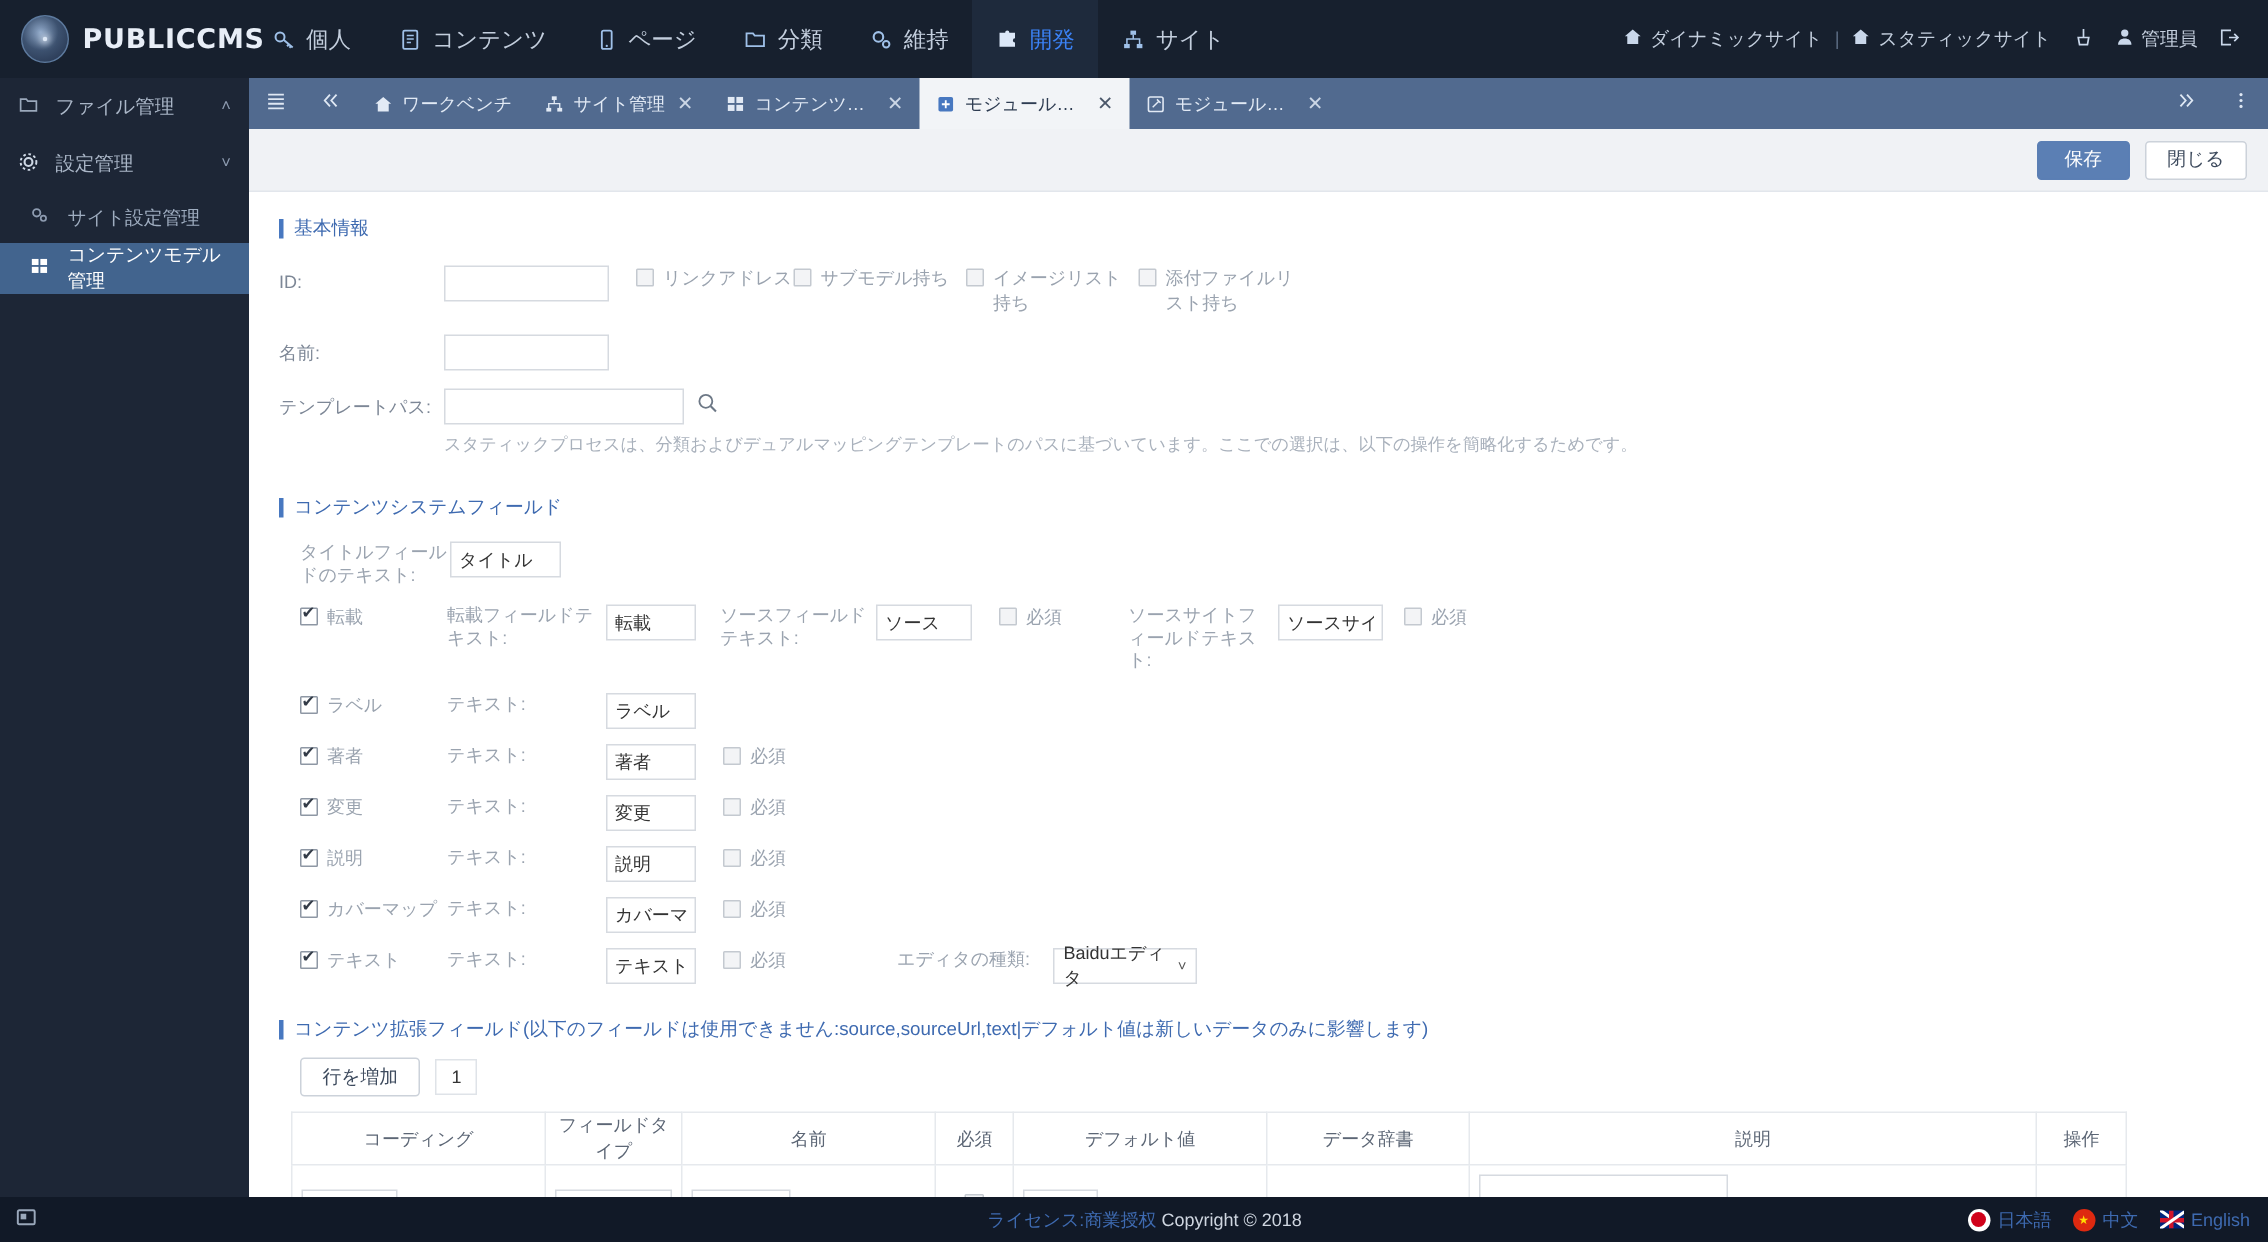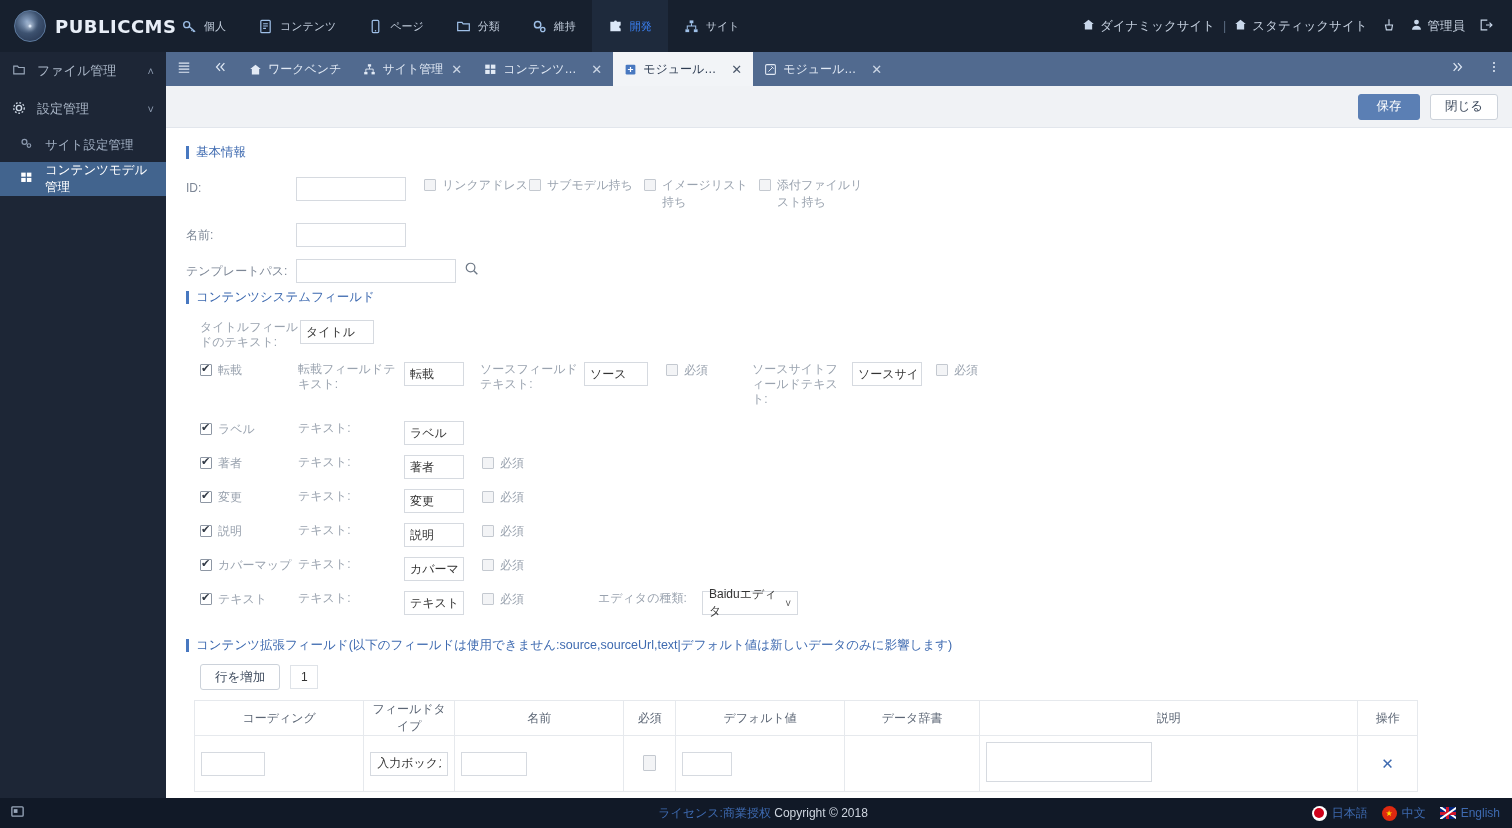--- a/index.html
+++ b/index.html
@@ -32,21 +32,21 @@
     background:#dce7f5; border-radius:50%; transform:translate(-50%,-50%);
     box-shadow: 0 0 4px 2px rgba(220,231,245,.7);
   }
   .logo-text {
     margin-left: 9px; font-weight: bold; font-size: 18px; letter-spacing: .5px;
     color: #e8eef7; font-family: "DejaVu Sans", sans-serif;
   }
   .nav-items { display: flex; align-items: center; height: 52px; }
   .nav-item {
     display: flex; align-items: center; gap: 7px;
-    height: 52px; padding: 0 16px; font-size: 11px; color: #c3cedd;
+    height: 52px; padding: 0 16px; font-size: 15px; color: #c3cedd;
     cursor: pointer; white-space: nowrap;
   }
   .nav-item.active { background: #1e2a3c; color: #3b82f6; }
   .nav-item .ic { width: 15px; height: 15px; display:inline-block; flex:none; }
   .nav-right {
     margin-left: auto; display: flex; align-items: center; gap: 0px;
     padding-right: 12px; font-size: 12.5px; color: #c3cedd; white-space: nowrap;
   }
   .nav-right .grp { display:flex; align-items:center; gap:5px; padding: 0 7px; cursor:pointer; }
   .nav-sep { color:#5b6b82; padding: 0 1px; }
@@ -482,20 +482,24 @@
       <div class="lbl" style="width:110px;">テンプレートパス:</div>
       <input class="inp" style="width: 160px;" value="">
       <span style="margin-left:8px;margin-top:2px;">
         <svg viewBox="0 0 16 16" width="15" height="15">
             <circle cx="7" cy="7" r="4.6" fill="none" stroke="#6d7886" stroke-width="1.3"></circle>
             <path d="M10.5 10.5 14.2 14.2" stroke="#6d7886" stroke-width="1.5"></path>
           </svg>
       </span>
     </div>
 
+    <div class="row" style="margin-bottom:26px;">
+      <div style="width:110px;"></div>
+      <div class="hint">スタティックプロセスは、分類およびデュアルマッピングテンプレートのパスに基づいています。ここでの選択は、以下の操作を簡略化するためです。</div>
+    </div>
 
     <div class="sect-title" style="margin-bottom:14px;">コンテンツシステムフィールド</div>
 
     <div class="row" style="margin-bottom:12px; padding-left:14px;">
       <div class="field-label" style="width:100px;">タイトルフィールドのテキスト:</div>
       <input class="inp" style="width: 74px;" value="タイトル">
     </div>
 
     <div class="row" style="margin-bottom:14px; padding-left:14px;">
       <label class="ck" style="width:98px;">

